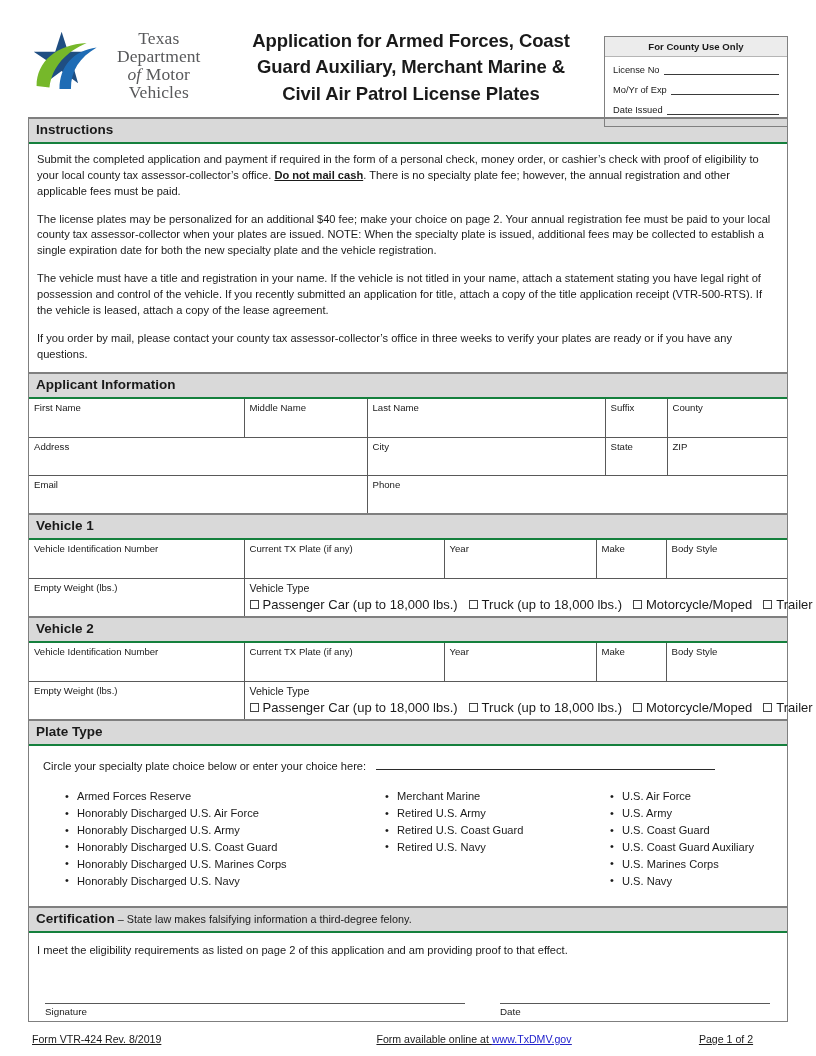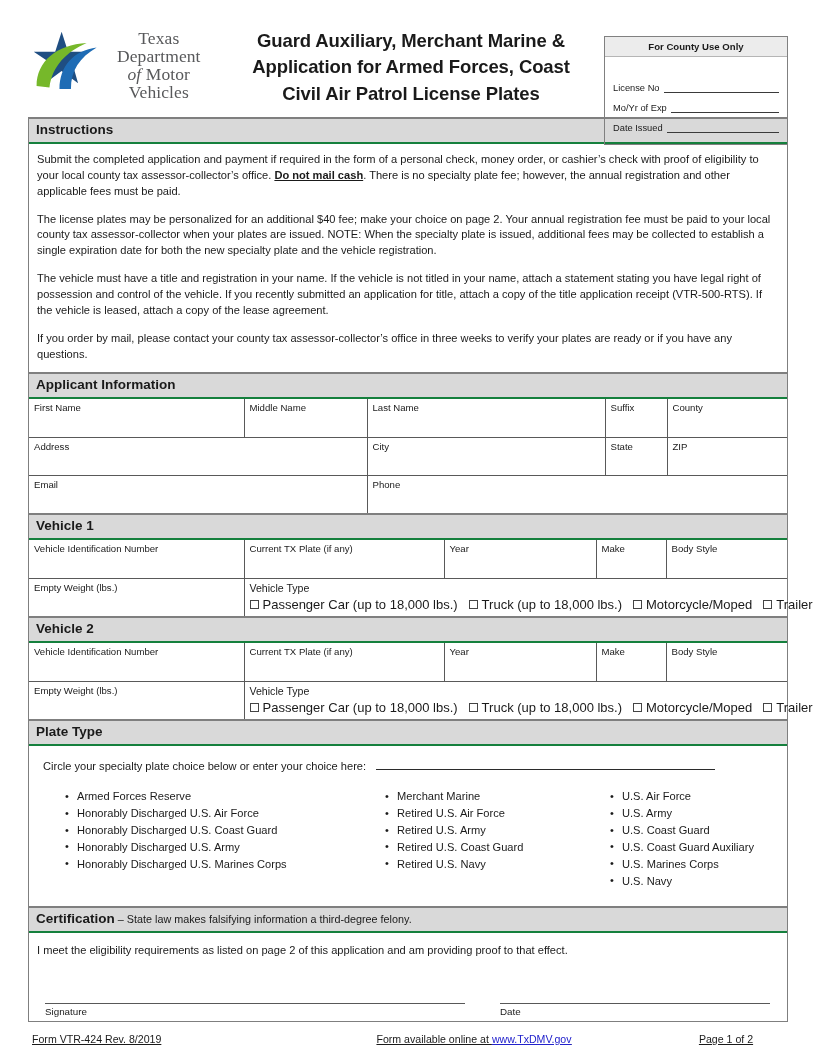--- a/index.html
+++ b/index.html
@@ -20,21 +20,21 @@
   .logo-words { margin-top: 2px; text-align: center; font-family: "Liberation Serif", serif; color: #58595b; line-height: 1.02; }
   .logo-words .l1 { font-size: 17.5px; letter-spacing: .1px; }
   .logo-words .l2 { font-size: 17.5px; letter-spacing: .1px; }
   .logo-words .l2 em { font-style: italic; }
 
   .title-block { flex: 1; text-align: center; padding: 6px 6px 0 6px; }
   .title-block div { font-size: 18.5px; font-weight: bold; line-height: 1.42; letter-spacing: -0.1px; }
 
   .county-box { width: 184px; border: 1px solid #808080; margin-top: 14px; }
   .county-box .cb-head { background: #ececec; border-bottom: 1px solid #b5b5b5; text-align: center; font-size: 9.6px; font-weight: bold; padding: 4px 0 4px; }
-  .county-box .cb-body { padding: 26px 8px 9px 8px; }
+  .county-box .cb-body { padding: 8px 8px 9px 8px; }
   .cb-row { font-size: 9.3px; display: flex; align-items: flex-end; margin-bottom: 10px; white-space: nowrap; }
   .cb-row:last-child { margin-bottom: 2px; }
   .cb-row .cb-line { flex: 1; border-bottom: 1px solid #3a3a3a; margin-left: 4px; height: 10px; }
 
   
   .section { border: 1px solid #7f7f7f; border-top: 2px solid #7f7f7f; margin-top: -1px; }
   .sec-head {
     background: #d9d9d9; border-bottom: 2px solid #15803d;
     font-size: 13.5px; font-weight: bold; padding: 3px 7px 4px;
     line-height: 1.18;
@@ -110,22 +110,22 @@
         <path d="M44 82 C44 50 64 28 96 24 C72 38 60 56 60 82 Z" fill="#1E6CB5"></path>
         <path d="M84 17 C60 28 44 44 36 64 C44 36 62 22 84 17 Z" fill="#ffffff" opacity="0"></path>
       </svg>
       <div class="logo-words">
         <div class="l1">Texas Department</div>
         <div class="l2"><em>of</em><span> Motor Vehicles</span></div>
       </div>
     </div>
 
     <div class="title-block">
+      <div>Application for Armed Forces, Coast</div>
       <div>Guard Auxiliary, Merchant Marine &amp;</div>
-      <div>Application for Armed Forces, Coast</div>
       <div>Civil Air Patrol License Plates</div>
     </div>
 
     <div class="county-box">
       <div class="cb-head">For County Use Only</div>
       <div class="cb-body">
         <div class="cb-row">
           <span>License No</span>
           <span class="cb-line"></span>
         </div>
@@ -279,27 +279,27 @@
     <div class="sec-head">Plate Type</div>
     <div class="plate-body">
       <div class="plate-line">
         <span>Circle your specialty plate choice below or enter your choice here:</span>
         <span class="rule"></span>
       </div>
       <div class="plate-cols">
         <ul class="col-a">
           <li>Armed Forces Reserve</li>
           <li>Honorably Discharged U.S. Air Force</li>
+          <li>Honorably Discharged U.S. Army</li>
           <li>Honorably Discharged U.S. Coast Guard</li>
-          <li>Honorably Discharged U.S. Army</li>
           <li>Honorably Discharged U.S. Marines Corps</li>
+          <li>Honorably Discharged U.S. Navy</li>
         </ul>
         <ul class="col-b">
           <li>Merchant Marine</li>
-          <li>Retired U.S. Air Force</li>
           <li>Retired U.S. Army</li>
           <li>Retired U.S. Coast Guard</li>
           <li>Retired U.S. Navy</li>
         </ul>
         <ul class="col-c">
           <li>U.S. Air Force</li>
           <li>U.S. Army</li>
           <li>U.S. Coast Guard</li>
           <li>U.S. Coast Guard Auxiliary</li>
           <li>U.S. Marines Corps</li>

